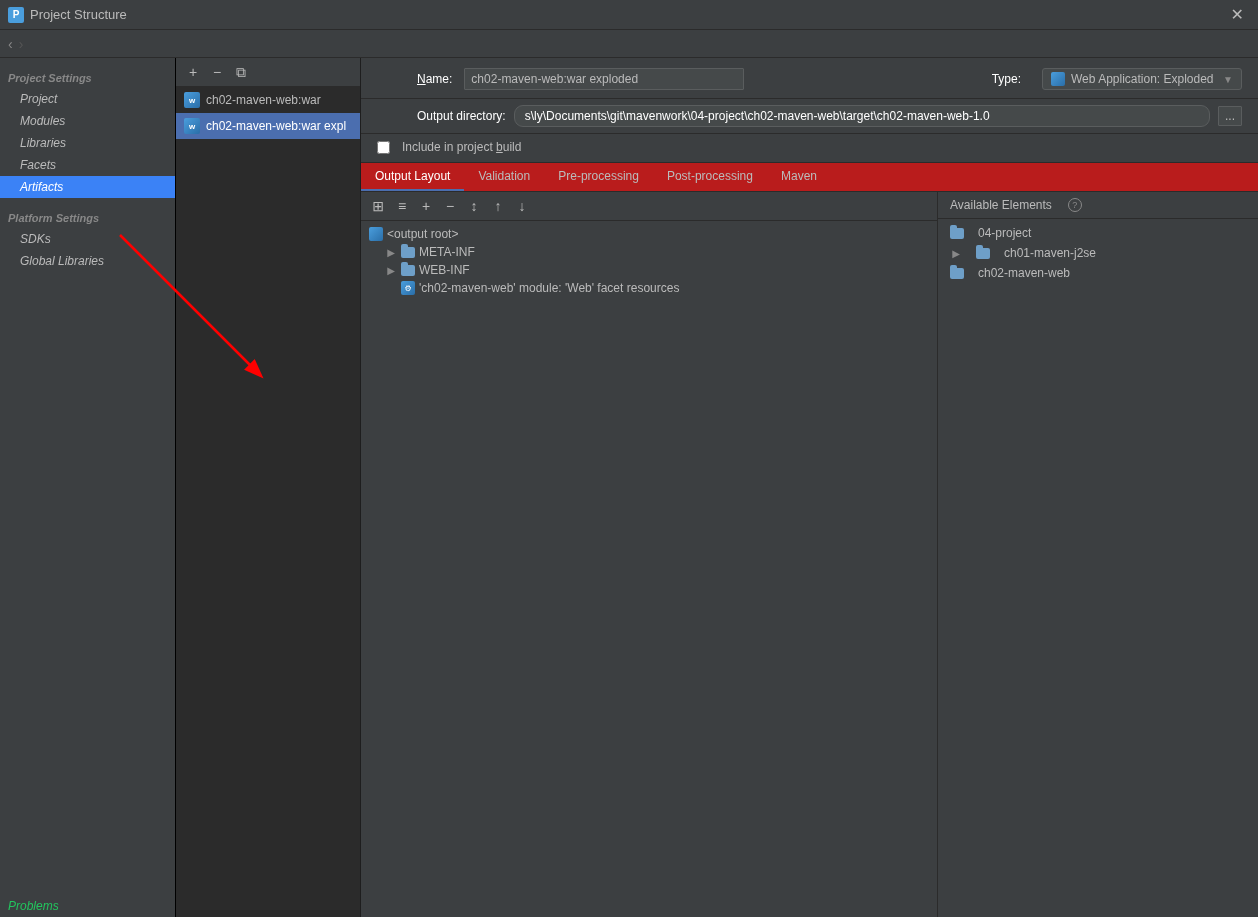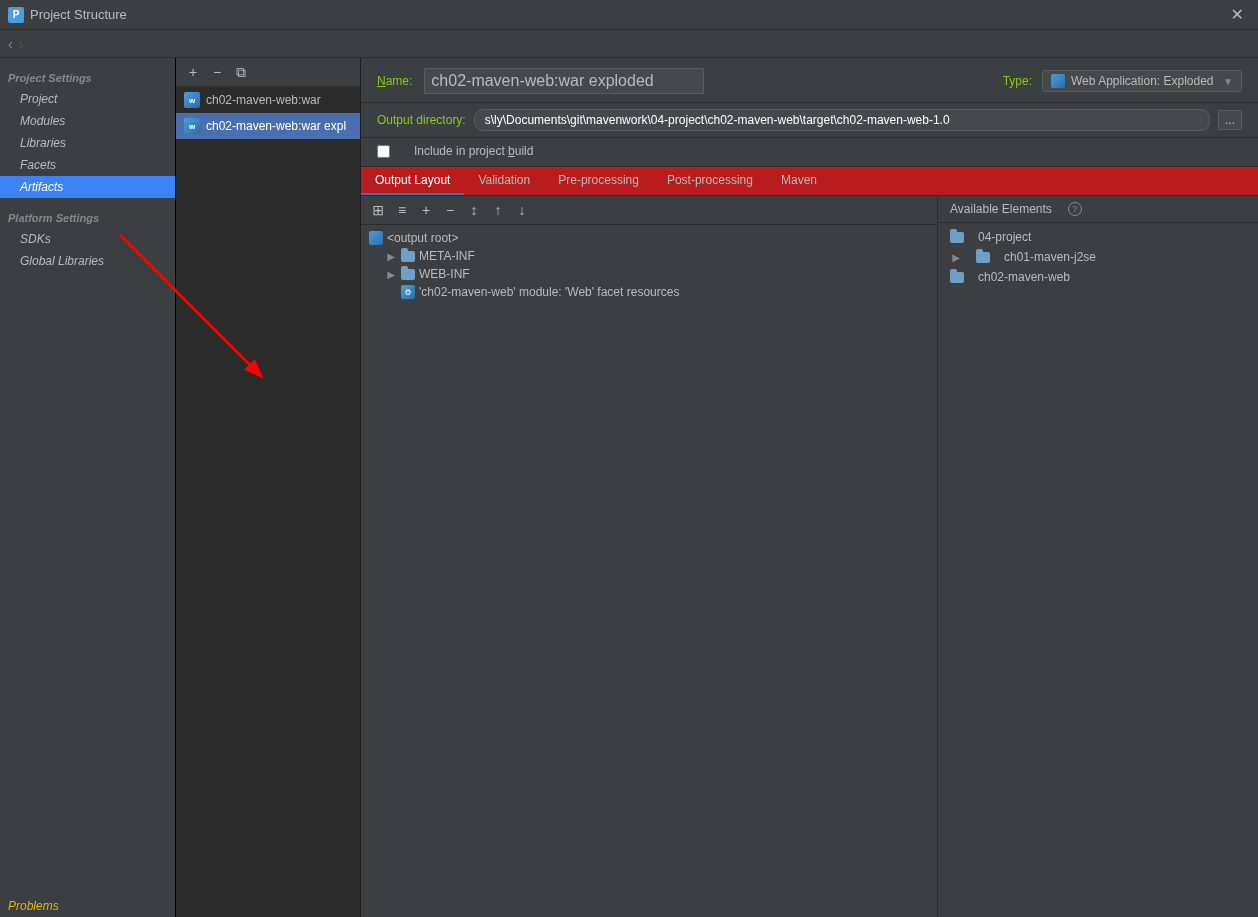--- a/index.html
+++ b/index.html
@@ -98,21 +98,21 @@
     .sidebar-item.active {
       background: #3b82f6;
       color: white;
     }
     .sidebar-section-divider {
       height: 8px;
     }
     .sidebar-problems {
       margin-top: auto;
       padding: 6px 8px 4px 8px;
-      color: #eab308;
+      color: #22c55e;
       cursor: pointer;
     }
 
     
     .artifact-list {
       width: 185px;
       background: #2b2b2b;
       border-right: 1px solid #1e1e1e;
       display: flex;
       flex-direction: column;
@@ -172,40 +172,41 @@
 
     
     .artifact-header {
       display: flex;
       align-items: center;
       gap: 12px;
       padding: 10px 16px 8px 16px;
       border-bottom: 1px solid #2b2b2b;
     }
     .field-label {
-      color: #84cc16;
+      color: #ffffff;
       font-size: 12px;
       white-space: nowrap;
+      margin-left: 40px;
     }
     .field-label span {
       text-decoration: underline;
     }
     .name-input {
       background: #45494a;
       border: 1px solid #5a5d5e;
       color: #bbbbbb;
       padding: 3px 6px;
-      font-size: 16px;
+      font-size: 12px;
       width: 280px;
       border-radius: 1px;
     }
     .type-select-wrapper {
       display: flex;
       align-items: center;
-      gap: 10px;
+      gap: 21px;
       margin-left: auto;
     }
     .type-select {
       display: flex;
       align-items: center;
       gap: 4px;
       background: #45494a;
       border: 1px solid #5a5d5e;
       padding: 3px 8px;
       border-radius: 3px;
@@ -253,21 +254,21 @@
       padding: 2px 6px;
       cursor: pointer;
       font-size: 12px;
       border-radius: 1px;
     }
 
     
     .include-row {
       display: flex;
       align-items: center;
-      gap: 24px;
+      gap: 12px;
       padding: 6px 16px 8px 16px;
       border-bottom: 1px solid #2b2b2b;
     }
     .include-checkbox {
       width: 13px;
       height: 13px;
       border: 1px solid #5a5d5e;
       background: #45494a;
       cursor: pointer;
       flex-shrink: 0;

